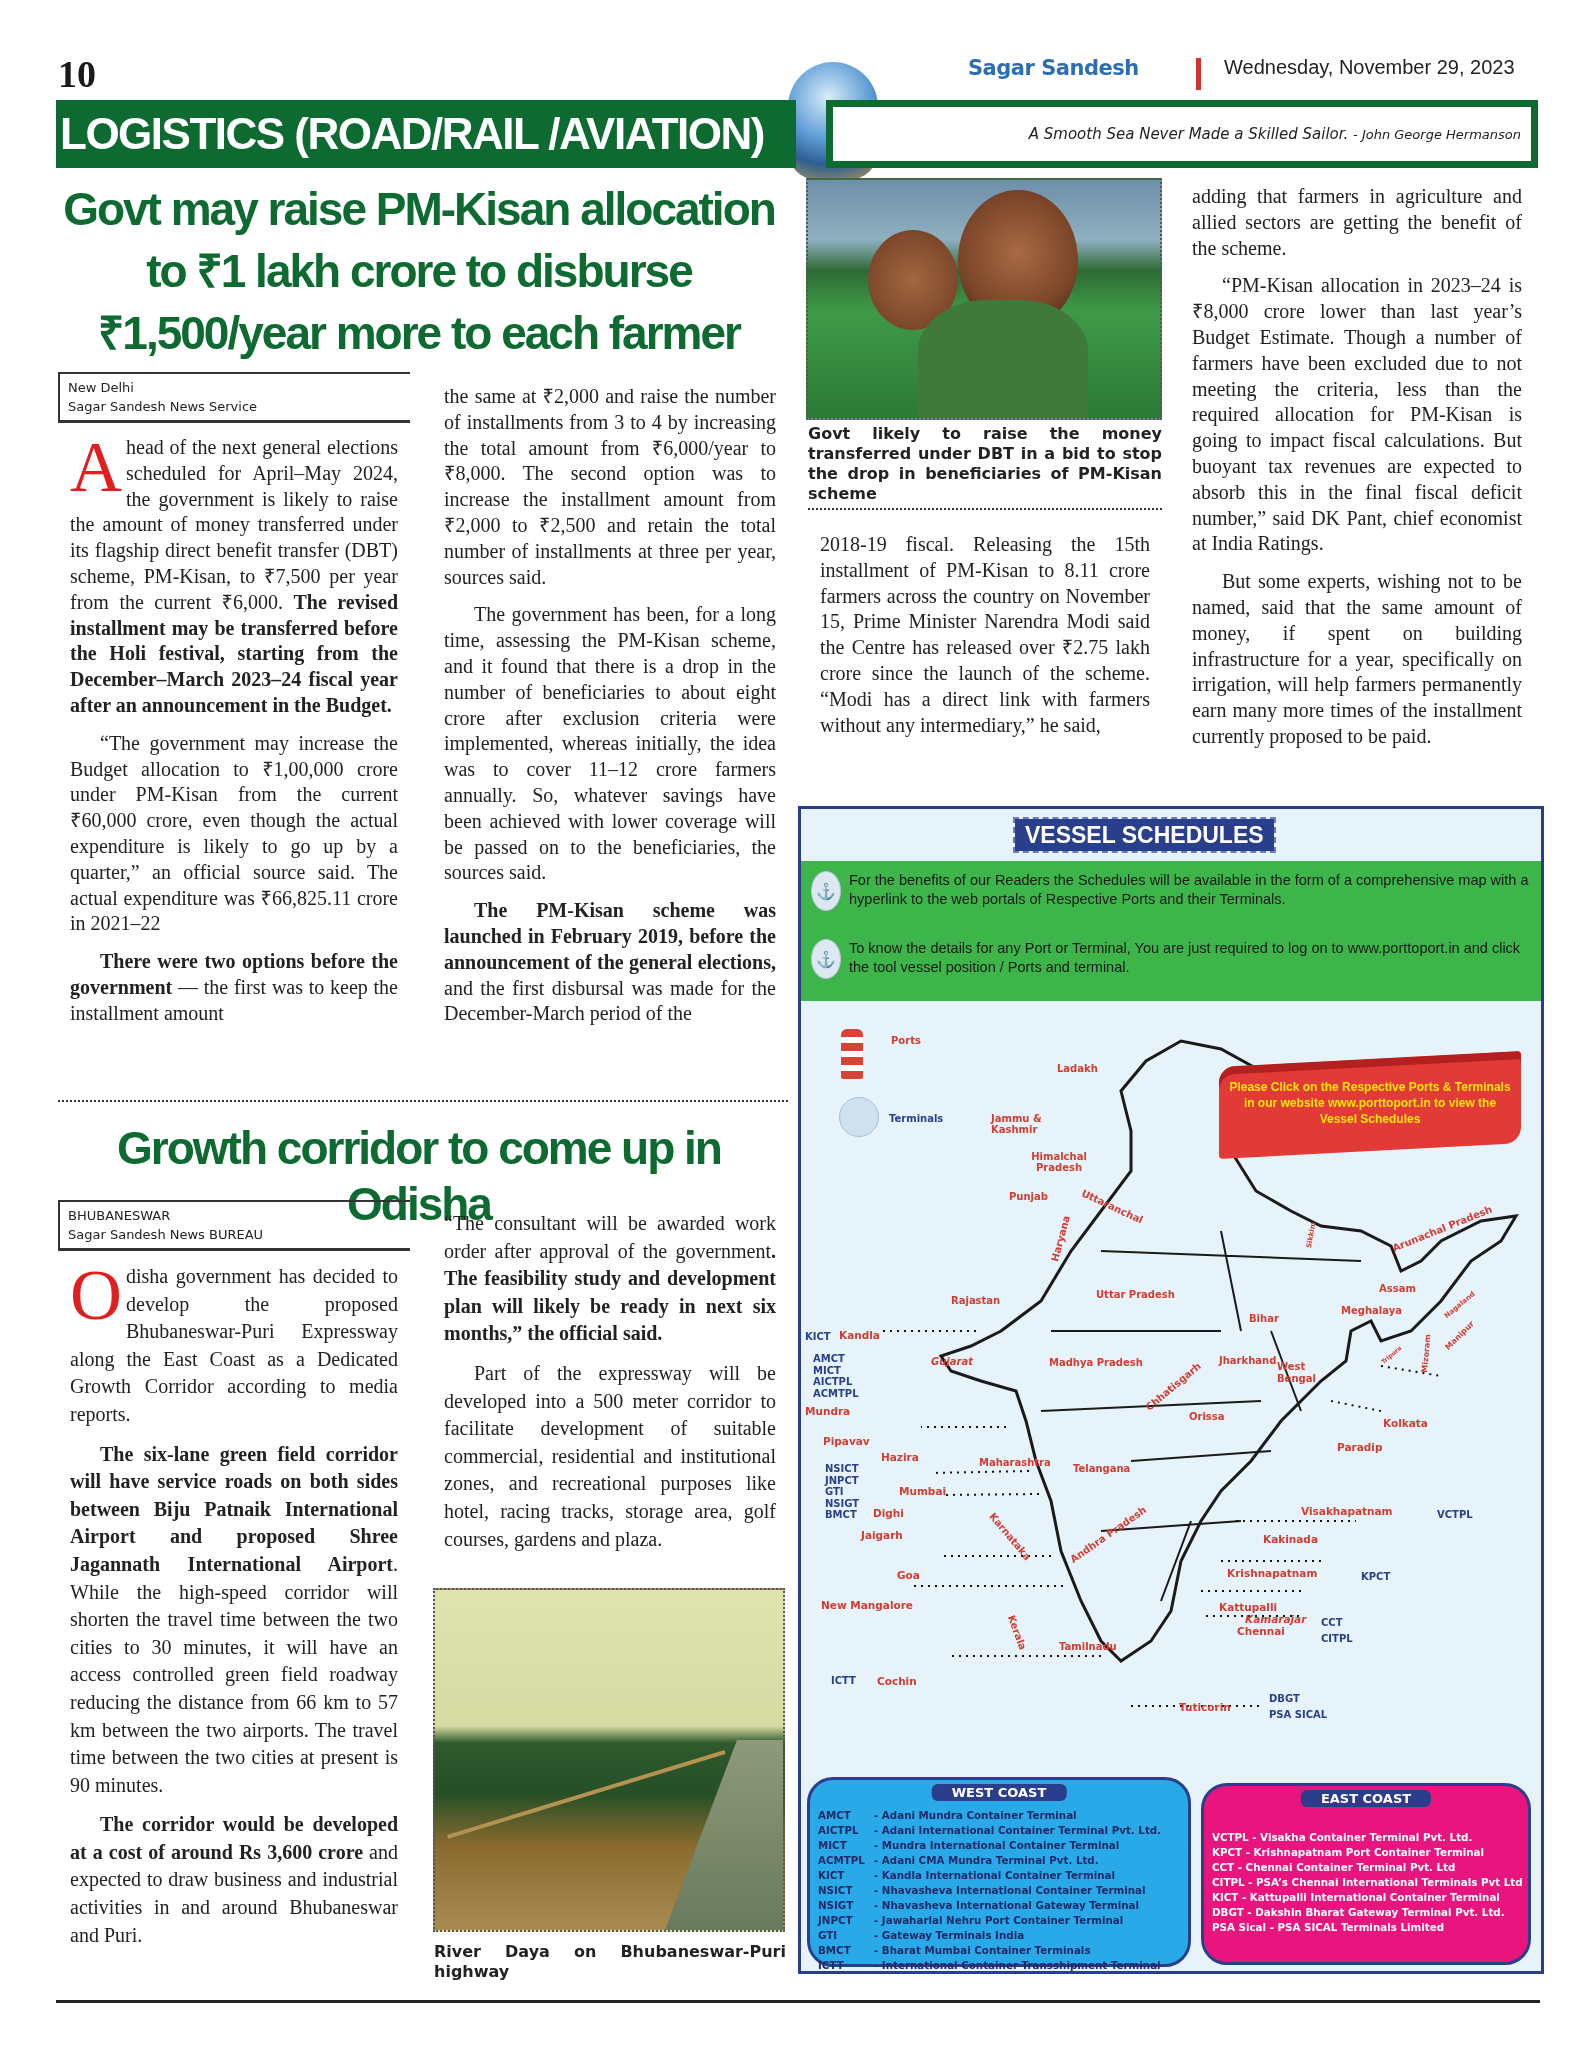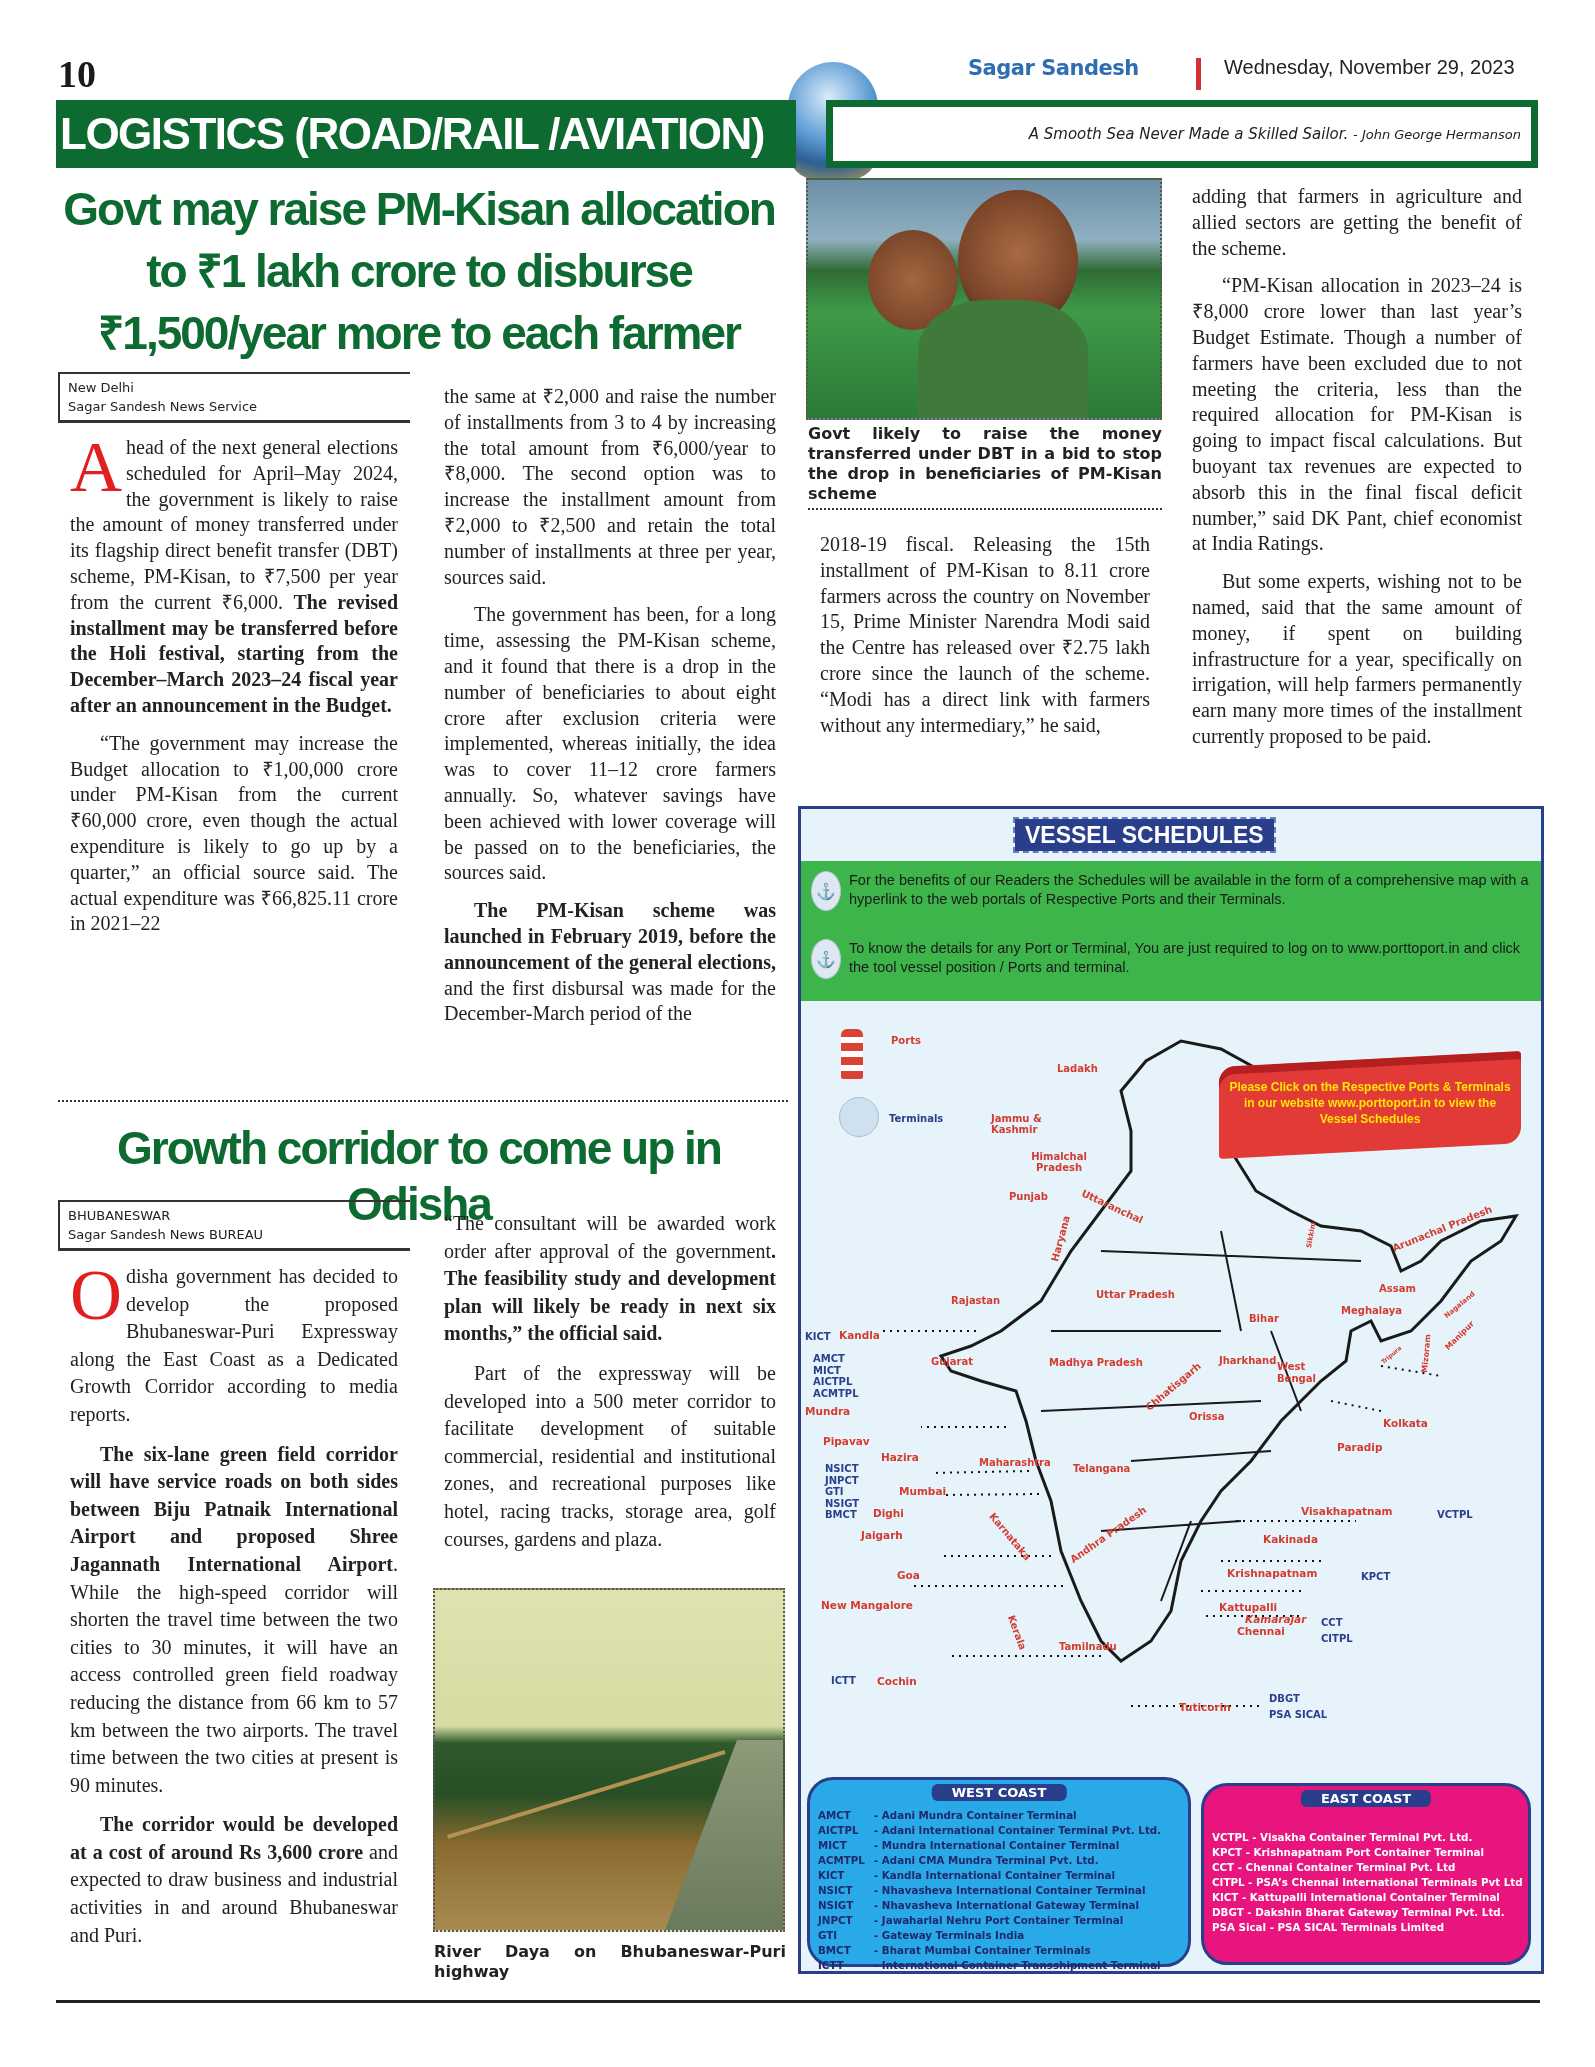--- a/index.html
+++ b/index.html
@@ -67,20 +67,21 @@
 <div class="abs headline1">Govt may raise PM-Kisan allocation to ₹1 lakh crore to disburse ₹1,500/year more to each farmer</div>
 
 <div class="abs" style="left:58px; top:372px; width:352px;">
   <div class="byline">
     <div>New Delhi</div>
     <div>Sagar Sandesh News Service</div>
   </div>
   <div class="col" style="margin-top:12px;">
     <p><span class="dropcap">A</span><span>head of the next general elections scheduled for April–May 2024, the government is likely to raise the amount of money transferred under its flagship direct benefit transfer (DBT) scheme, PM-Kisan, to ₹7,500 per year from the current ₹6,000. </span><b>The revised installment may be transferred before the Holi festival, starting from the December–March 2023–24 fiscal year after an announcement in the Budget.</b></p>
     <p class="indent">“The government may increase the Budget allocation to ₹1,00,000 crore under PM-Kisan from the current ₹60,000 crore, even though the actual expenditure is likely to go up by a quarter,” an official source said. The actual expenditure was ₹66,825.11 crore in 2021–22</p>
+    <p class="indent"><b>There were two options before the government</b><span> — the first was to keep the installment amount</span></p>
   </div>
 </div>
 
 <div class="abs col" style="left:432px; top:372px; width:356px;">
   <p>the same at ₹2,000 and raise the number of installments from 3 to 4 by increasing the total amount from ₹6,000/year to ₹8,000. The second option was to increase the installment amount from ₹2,000 to ₹2,500 and retain the total number of installments at three per year, sources said.</p>
   <p class="indent">The government has been, for a long time, assessing the PM-Kisan scheme, and it found that there is a drop in the number of beneficiaries to about eight crore after exclusion criteria were implemented, whereas initially, the idea was to cover 11–12 crore farmers annually. So, whatever savings have been achieved with lower coverage will be passed on to the beneficiaries, the sources said.</p>
   <p class="indent"><b>The PM-Kisan scheme was launched in February 2019, before the announcement of the general elections,</b><span> and the first disbursal was made for the December-March period of the</span></p>
 </div>
 
 <div class="abs photo1">
@@ -174,21 +175,21 @@
     </div>
 
     <div class="lbl" style="left:256px; top:62px;">Ladakh</div>
     <div class="lbl" style="left:190px; top:112px; width:60px; white-space:normal; line-height:11px;">Jammu &amp; Kashmir</div>
     <div class="lbl" style="left:228px; top:150px; width:60px; white-space:normal; line-height:11px; text-align:center;">Himalchal Pradesh</div>
     <div class="lbl" style="left:208px; top:190px;">Punjab</div>
     <div class="lbl" style="left:278px; top:200px; transform:rotate(25deg);">Uttaranchal</div>
     <div class="lbl" style="left:236px; top:232px; transform:rotate(-75deg);">Haryana</div>
     <div class="lbl" style="left:150px; top:294px;">Rajastan</div>
     <div class="lbl" style="left:295px; top:288px;">Uttar Pradesh</div>
-    <div class="lbl" style="left:130px; top:355px;">Gujarat</div>
+    <div class="lbl" style="left:130px; top:355px;font-style:italic;">Gujarat</div>
     <div class="lbl" style="left:248px; top:356px;">Madhya Pradesh</div>
     <div class="lbl" style="left:448px; top:312px;">Bihar</div>
     <div class="lbl" style="left:418px; top:354px;">Jharkhand</div>
     <div class="lbl" style="left:476px; top:360px; width:40px; white-space:normal; line-height:12px;">West Bengal</div>
     <div class="lbl" style="left:338px; top:380px; transform:rotate(-40deg);">Chhatisgarh</div>
     <div class="lbl" style="left:388px; top:410px;">Orissa</div>
     <div class="lbl" style="left:178px; top:440px;margin-top:16px;">Maharashtra</div>
     <div class="lbl" style="left:272px; top:462px;">Telangana</div>
     <div class="lbl" style="left:262px; top:528px; transform:rotate(-35deg);">Andhra Pradesh</div>
     <div class="lbl" style="left:180px; top:530px; transform:rotate(50deg);">Karnataka</div>

